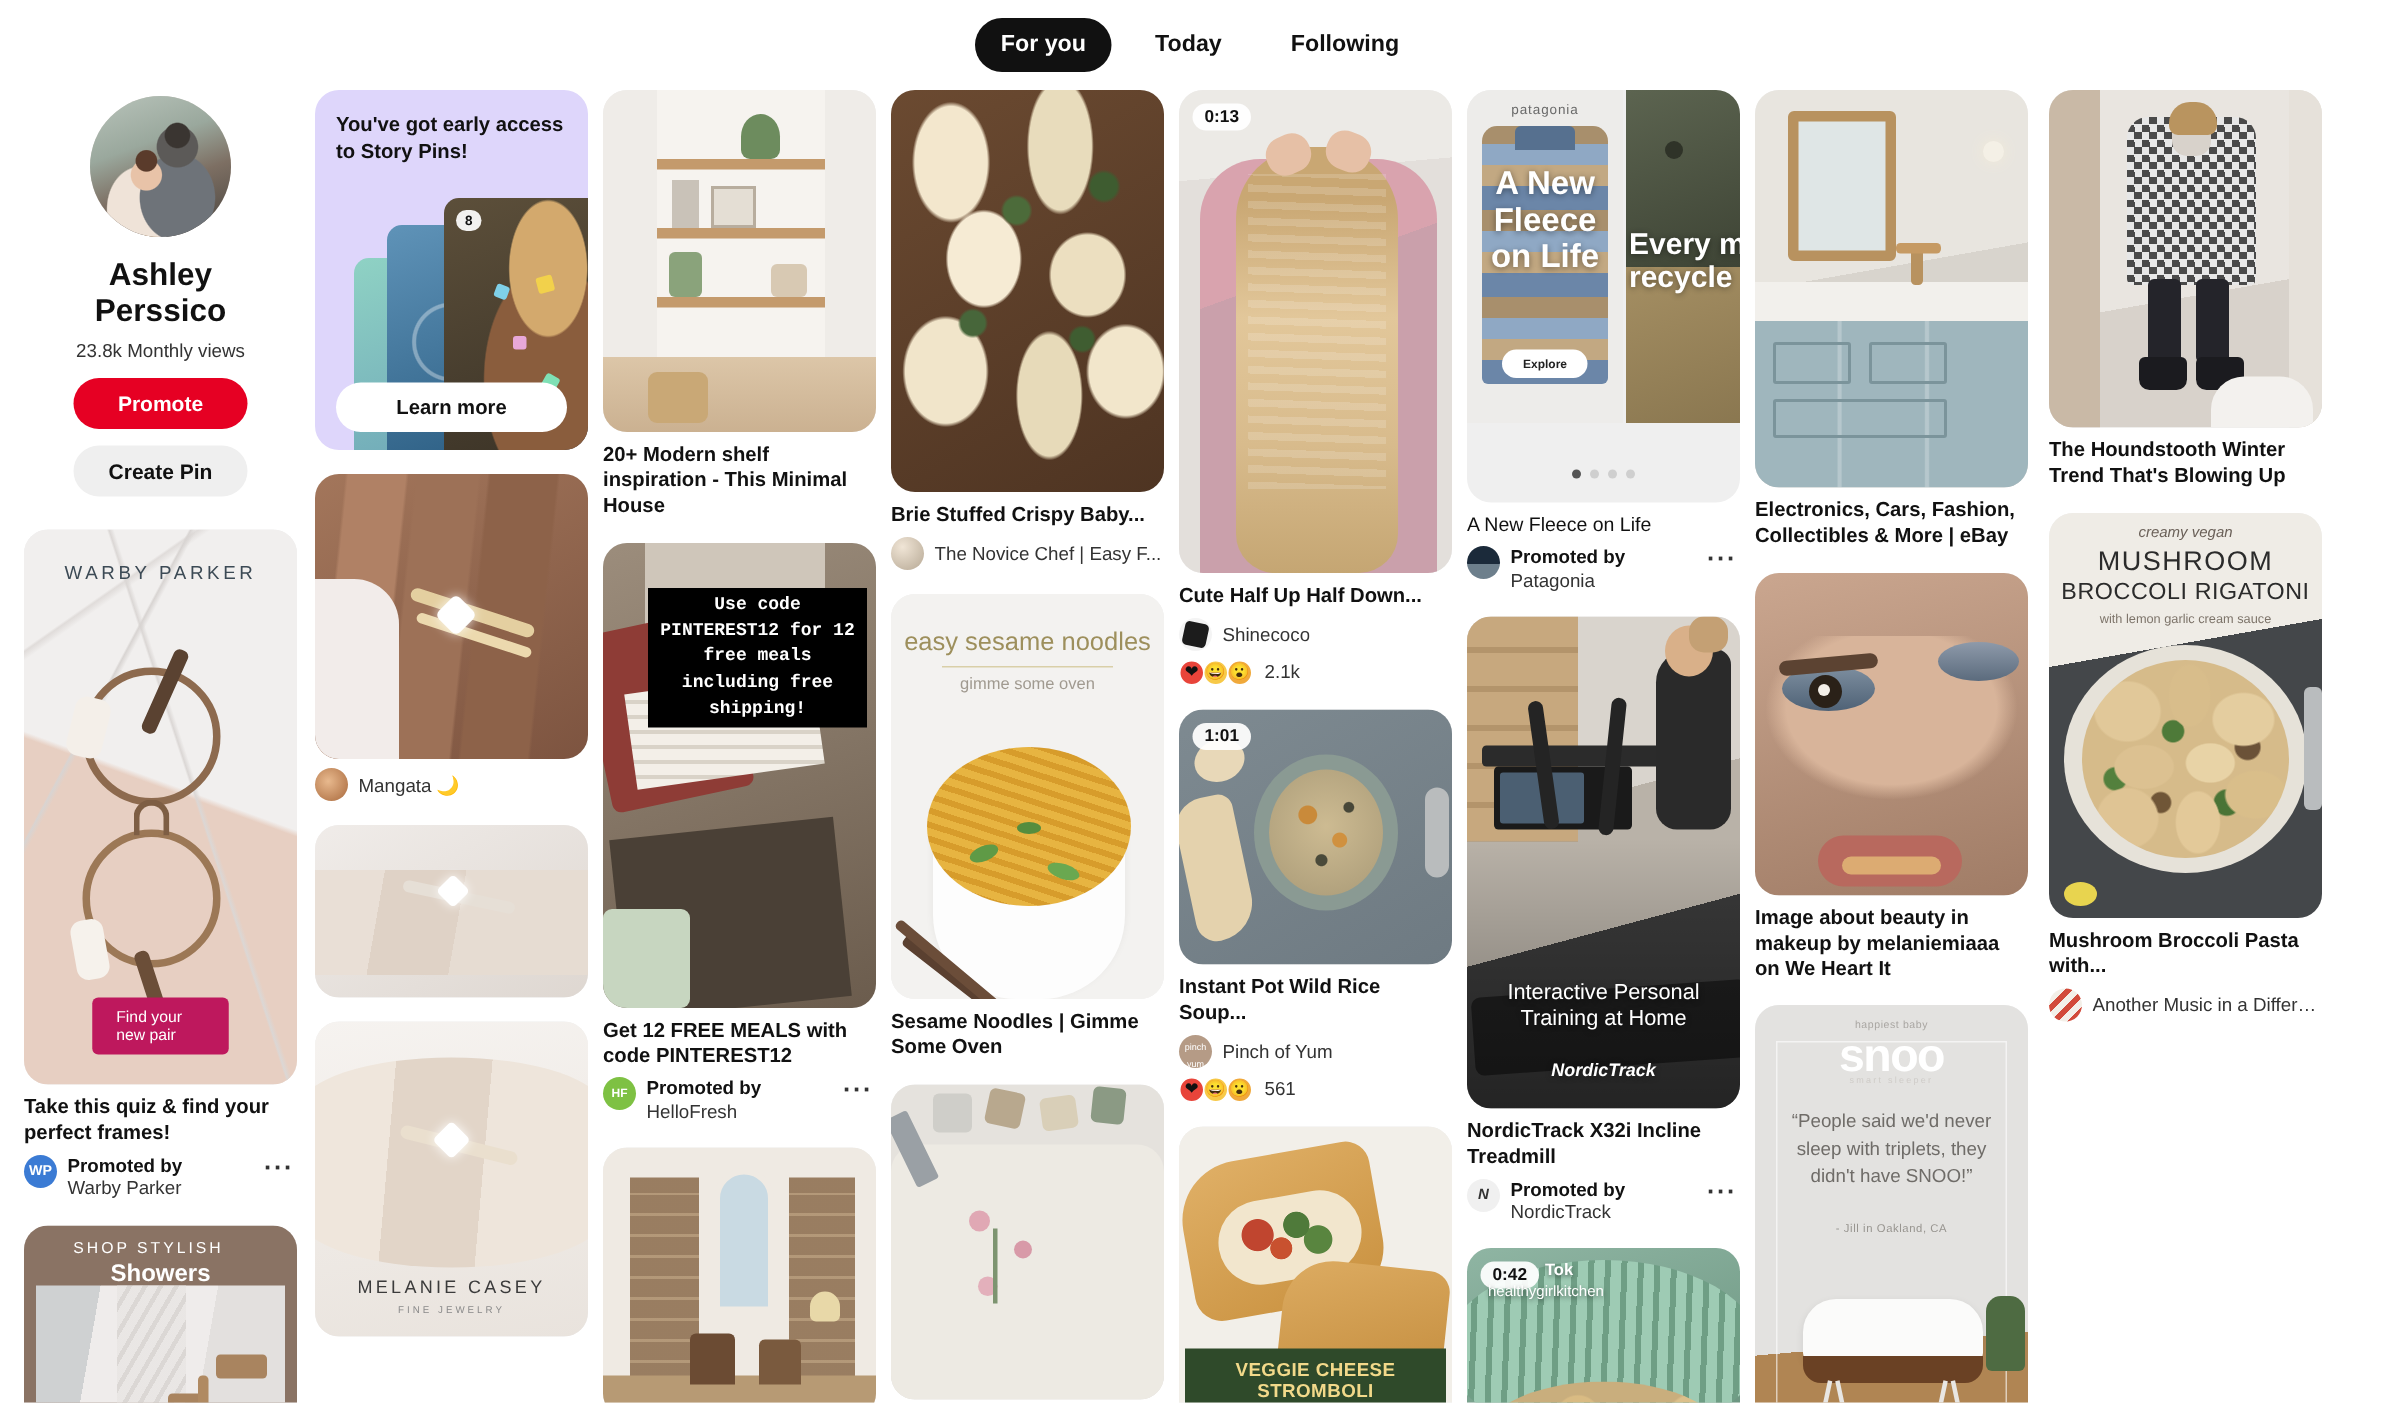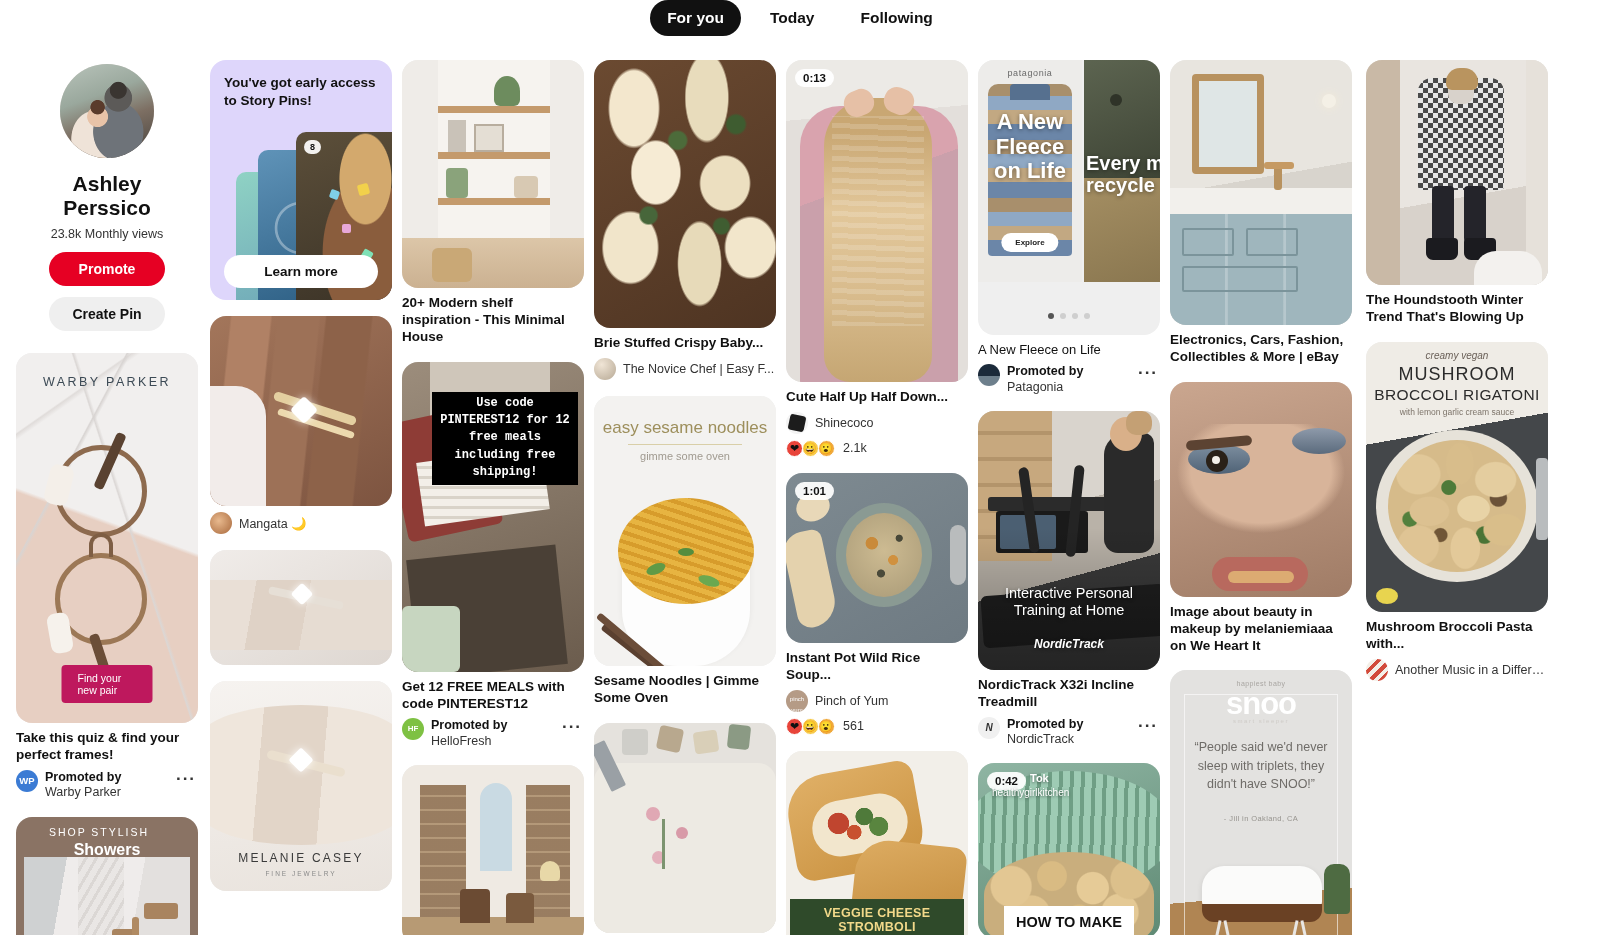--- a/index.html
+++ b/index.html
@@ -7,21 +7,21 @@
     width: 1600px; height: 935px;
     background: #fff;
     font-family: "Liberation Sans", sans-serif;
     overflow: hidden;
     color: #111;
   }
 
   
   .topnav {
     height: 60px;
-    display: flex; align-items: flex-start; justify-content: center;
+    display: flex; align-items: center; justify-content: center;
     gap: 12px;
   }
   .tab {
     font-size: 15.5px; font-weight: bold;
     padding: 9px 17px; border-radius: 999px;
     color: #111; cursor: pointer; white-space: nowrap;
   }
   .tab.active { background: #111; color: #fff; }
 
   
@@ -490,21 +490,21 @@
           <div class="promo-txt">
             <div class="promo-by">Promoted by</div>
             <div class="promo-brand">Patagonia</div>
           </div>
         </div>
         <div class="dots-btn">···</div>
       </div>
     </div>
 
     <div class="pin">
-      <div class="pin-img" style="height:259px;">
+      <div class="pin-img" style="height:328px;">
         <div class="fill" style="background:linear-gradient(165deg,#d9d4cd 0 38%,#b9b2a8 38% 62%,#3a3a3a 62% 100%);"></div>
         <div style="position:absolute;top:0;left:0;width:74px;height:150px;background:repeating-linear-gradient(0deg,#c7a87e 0 22px,#b3946b 22px 26px);"></div>
         <div style="position:absolute;top:86px;left:10px;width:136px;height:14px;background:#2b2b2b;border-radius:3px;"></div>
         <div style="position:absolute;top:100px;left:18px;width:92px;height:42px;background:#1a1a1a;border-radius:3px;"></div>
         <div style="position:absolute;top:104px;left:22px;width:56px;height:34px;background:#4b5f72;border-radius:2px;"></div>
         <div style="position:absolute;top:56px;left:46px;width:10px;height:86px;background:#242424;border-radius:5px;transform:rotate(-8deg);"></div>
         <div style="position:absolute;top:54px;left:92px;width:10px;height:92px;background:#242424;border-radius:5px;transform:rotate(6deg);"></div>
         <div style="position:absolute;bottom:28px;left:4px;right:-6px;height:52px;background:#1f1f1f;border-radius:6px;transform:rotate(-4deg);"></div>
         <div style="position:absolute;top:22px;right:6px;width:50px;height:120px;background:#2a2a2a;border-radius:22px 10px 14px 14px;"></div>
         <div style="position:absolute;top:6px;right:18px;width:32px;height:34px;background:#d9b089;border-radius:50%;"></div>

